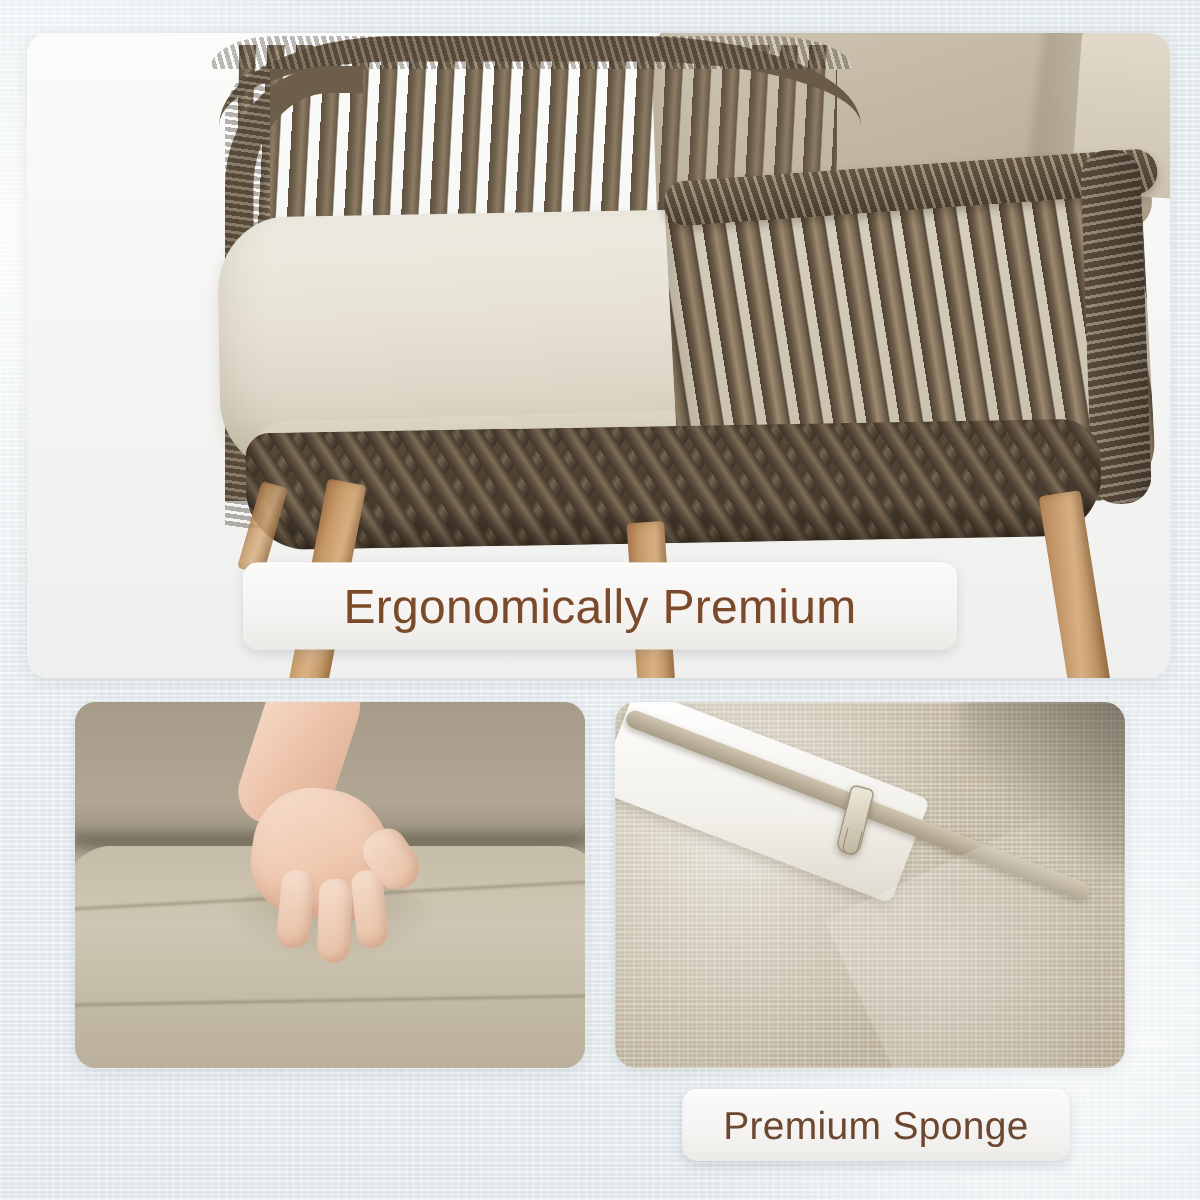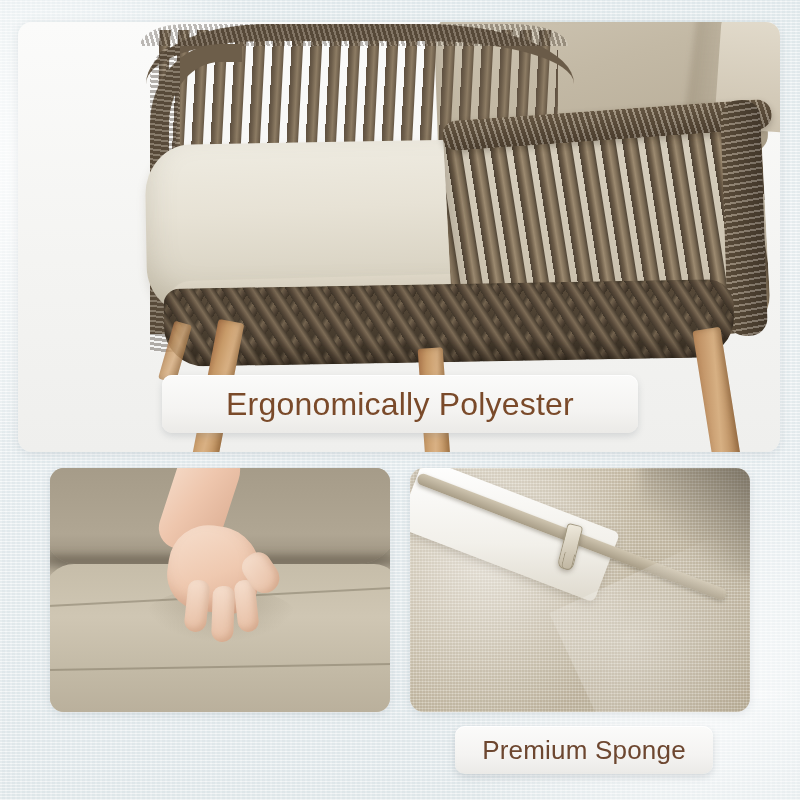--- a/index.html
+++ b/index.html
@@ -461,21 +461,21 @@
 
       <div class="base-weave"></div>
 
       <div class="leg" id="leg-far-left"></div>
       <div class="leg" id="leg-front-left"></div>
       <div class="leg" id="leg-front-mid"></div>
       <div class="leg" id="leg-back-right"></div>
     </div>
   </div>
 
-  <div class="pill" id="pill-hero">Ergonomically Polyester</div>
+  <div class="pill" id="pill-hero">Ergonomically Premium</div>
 
   <div class="panel" id="panel-fiber">
     <div class="fiber-scene">
       <div class="fiber-backrest"></div>
       <div class="fiber-gap"></div>
       <div class="fiber-seat"></div>
       <div class="fiber-seam" style="left:-10px;top:128px;width:360px;transform:rotate(-3deg);"></div>
       <div class="fiber-seam" style="left:-10px;top:198px;width:360px;transform:rotate(-1deg);"></div>
       <div class="fiber-dimple"></div>
 

